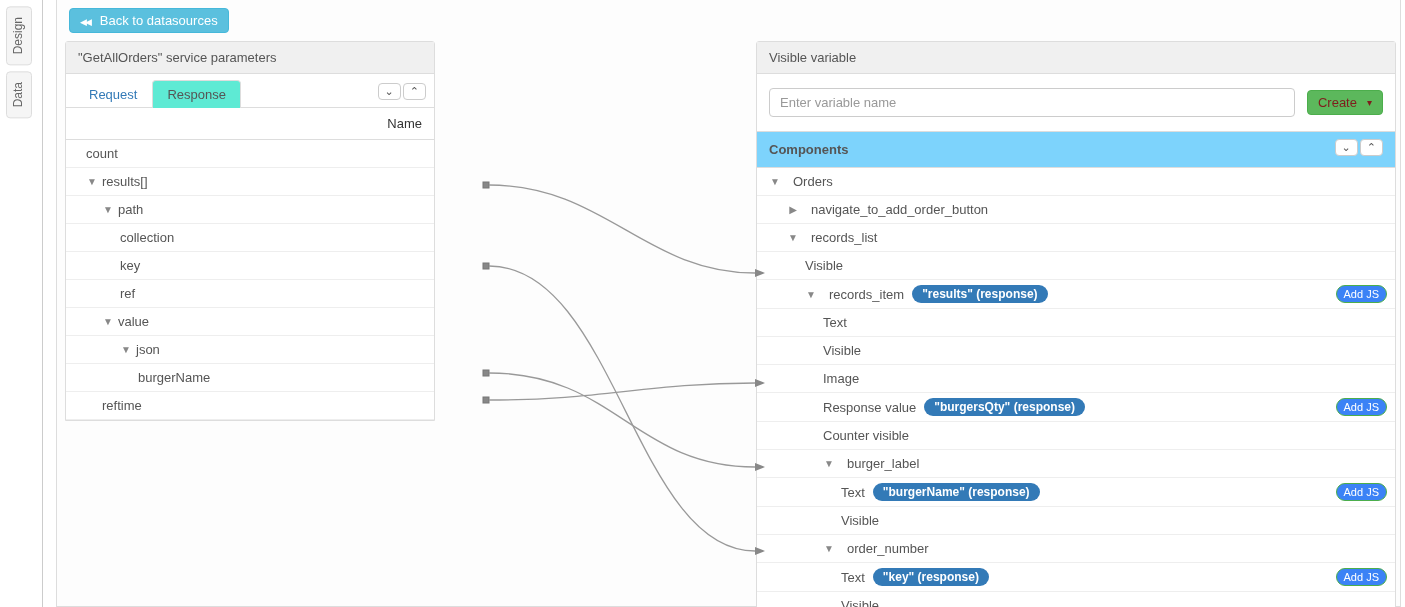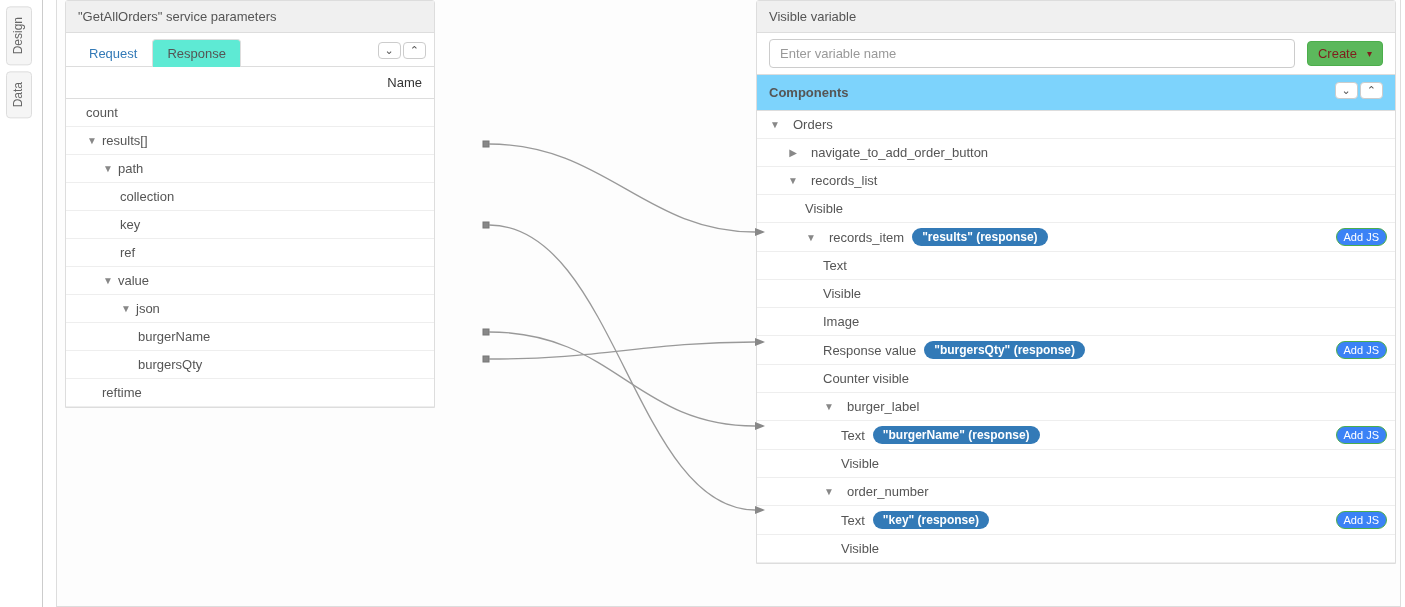--- a/index.html
+++ b/index.html
@@ -174,21 +174,21 @@
     display: inline-block;
     width: 12px;
     text-align: center;
     color: #888;
     font-size: 10px;
     margin-right: 4px;
     cursor: pointer;
     user-select: none;
   }
   .create-var {
-    padding: 6px 12px;
+    padding: 14px 12px;
     display: flex;
     gap: 12px;
     align-items: center;
     border-bottom: 1px solid #ddd;
   }
   .create-var input {
     flex: 1;
     padding: 6px 10px;
     border: 1px solid #ccc;
     border-radius: 4px;
@@ -265,20 +265,26 @@
 </head>
 <body>
 
 <div class="side-tabs">
   <div class="side-tab">Design</div>
   <div class="side-tab">Data</div>
 </div>
 <div class="vline"></div>
 
 <div class="main">
+  <div class="topbar">
+    <button class="btn btn-info">
+      <span class="rewind-icon"></span>
+      <span>Back to datasources</span>
+    </button>
+  </div>
 
   <div class="panel-row">
 
     <div class="left-panel">
       <div class="panel-header">
         <span>"GetAllOrders" service parameters</span>
       </div>
       <div class="tabs-row">
         <div class="tab">Request</div>
         <div class="tab active">Response</div>
@@ -313,23 +319,20 @@
             <span class="toggle">▼</span>
             <span>value</span>
           </div>
         <div class="row lvl3">
             <span class="toggle">▼</span>
             <span>json</span>
           </div>
         <div class="row lvl4">
             <span>burgerName</span>
           </div>
-        <div class="row lvl4">
-            <span>burgersQty</span>
-          </div>
         <div class="row lvl2">
             <span>reftime</span>
           </div>
       </div>
     </div>
 
     <svg class="connector">
 
       <rect class="endpoint" x="48" y="141" width="6" height="6"></rect>
       <path d="M54 144 C 170 144, 210 232, 320 232"></path>

